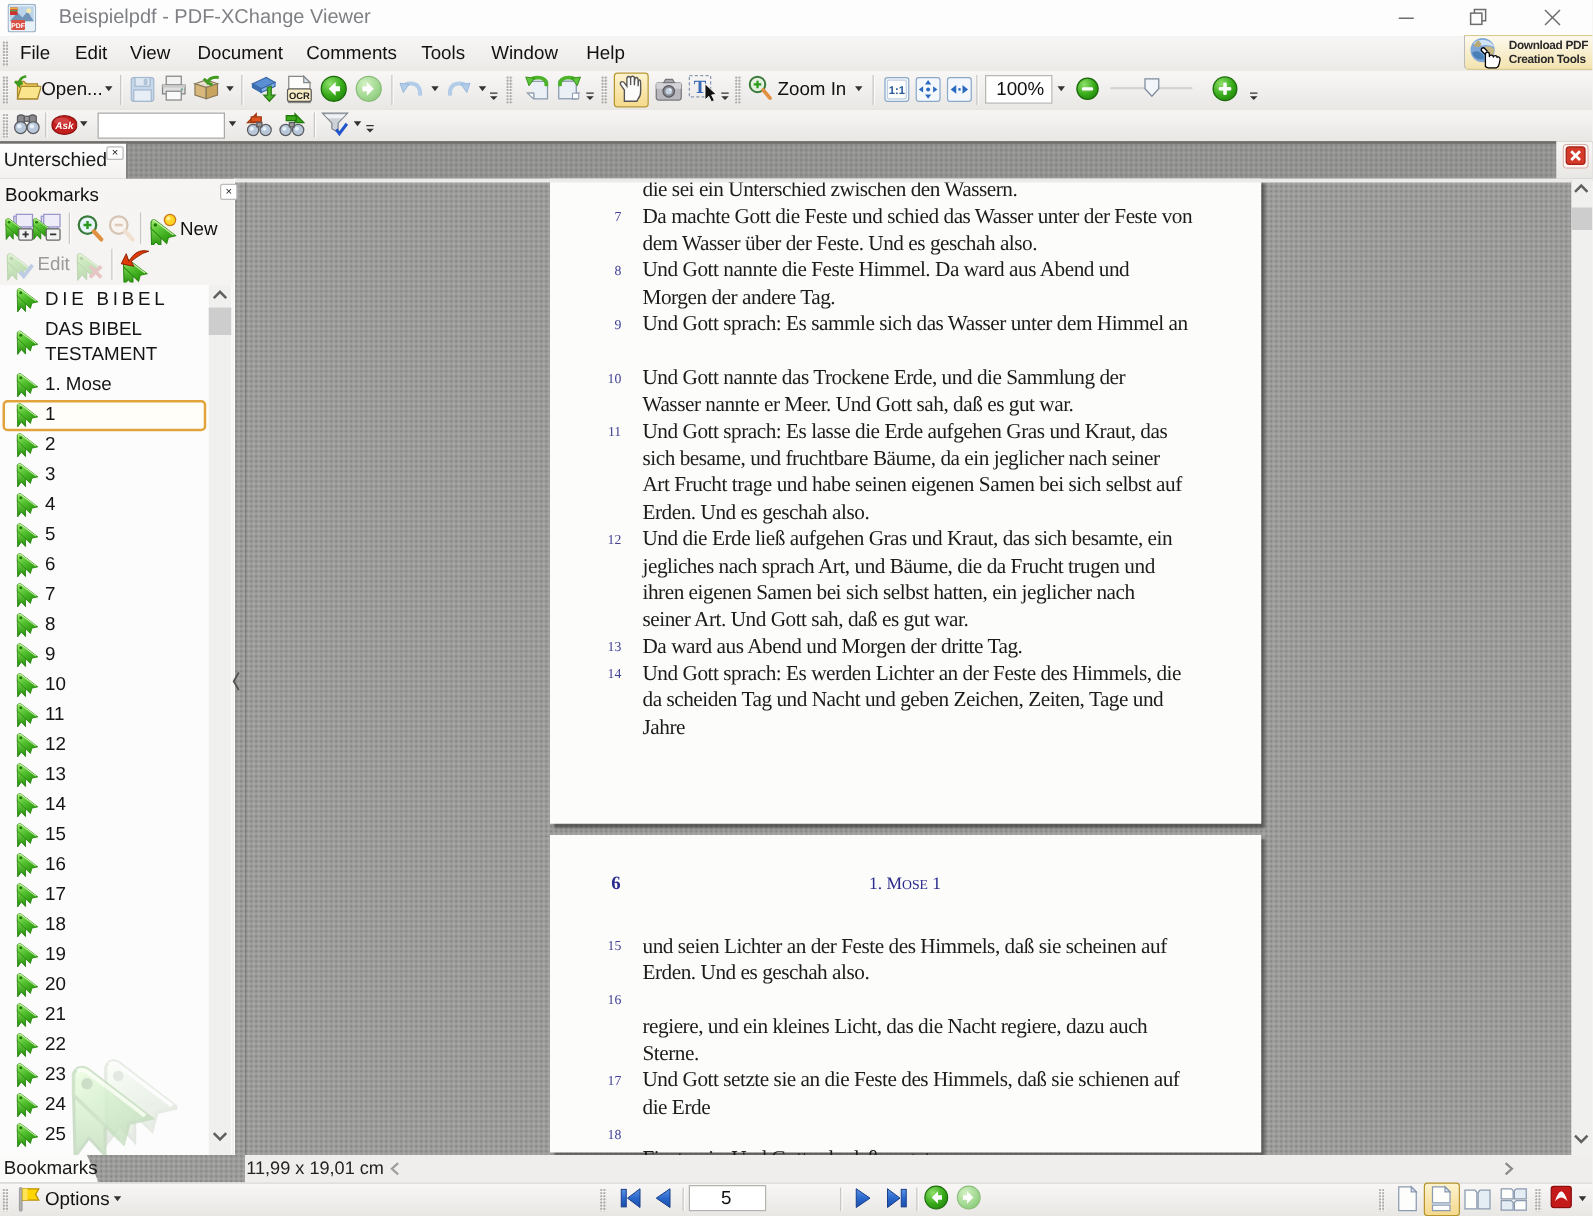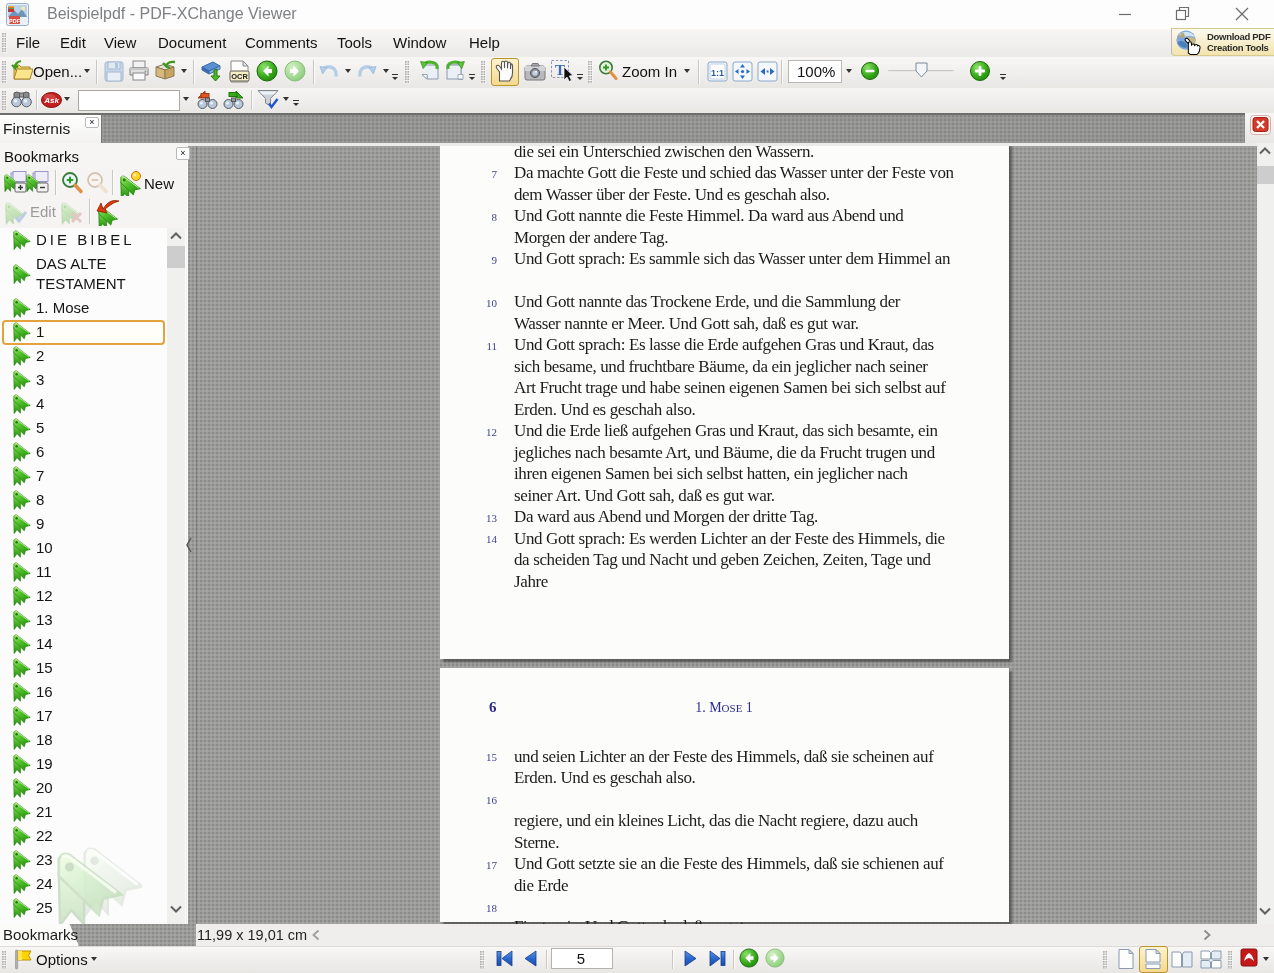--- a/index.html
+++ b/index.html
@@ -297,21 +297,21 @@
     <path d="M13,14.5 L15.5,18 L21.5,10" fill="none" stroke="#2255cc" stroke-width="2.4"></path>
   </svg>
   <div class="abs dd" style="left:283px;top:97px"></div>
   <div class="abs ovf" style="left:293px;top:100px"></div>
   <div class="abs" id="tabbar">
       <svg class="abs" style="left:0;top:0" width="1274" height="28">
         <rect width="1274" height="28" fill="url(#tex)"></rect>
         <rect width="1274" height="28" fill="rgba(40,40,40,0.07)"></rect>
       </svg>
     <div class="abs" id="doc-tab"></div>
-    <div class="abs" id="doc-tab-text">Finsternis</div>
+    <div class="abs" id="doc-tab-text">Unterschied</div>
     <div class="abs" id="tab-x">×</div>
   </div>
   <svg width="0" height="0" style="position:absolute">
     <defs>
       <linearGradient id="bmg" x1="0" y1="0" x2="0.7" y2="1">
           <stop offset="0" stop-color="#a6ec72"></stop>
           <stop offset="0.45" stop-color="#55c332"></stop>
           <stop offset="1" stop-color="#259307"></stop>
         </linearGradient>
       <linearGradient id="bmt" x1="0" y1="0" x2="0" y2="1">
@@ -394,21 +394,21 @@
   </svg>
   <div class="abs" id="tree"></div>
   <div class="abs" id="treeitems"></div>
     <svg class="abs" style="left:13px;top:230px" width="18" height="20" viewBox="0 0 17 19">
       <use href="#bmk"></use>
     </svg>
     <div class="abs tree-label" style="left:36px;top:231px;letter-spacing:3px">DIE BIBEL</div>
     <svg class="abs" style="left:13px;top:264px" width="18" height="20" viewBox="0 0 17 19">
       <use href="#bmk"></use>
     </svg>
-    <div class="abs tree-label" style="left:36px;top:255px">DAS ALTE</div>
+    <div class="abs tree-label" style="left:36px;top:255px">DAS BIBEL</div>
     <div class="abs tree-label" style="left:36px;top:275px">TESTAMENT</div>
     <svg class="abs" style="left:13px;top:298px" width="18" height="20" viewBox="0 0 17 19">
       <use href="#bmk"></use>
     </svg>
     <div class="abs tree-label" style="left:36px;top:299px">1. Mose</div>
     <div class="abs" style="left:2px;top:320px;width:159px;height:21px;background:#fffef9;border:2px solid #e2a33c;border-radius:4px"></div>
     <svg class="abs" style="left:13px;top:322px" width="18" height="20" viewBox="0 0 17 19">
       <use href="#bmk"></use>
     </svg>
     <div class="abs tree-label" style="left:36px;top:323px">1</div>
@@ -537,21 +537,21 @@
   <div class="dline" style="top:292.0px">Und Gott nannte das Trockene Erde, und die Sammlung der</div>
   <div class="vnum" style="left:477px;top:296.5px">10</div>
   <div class="dline" style="top:313.5px">Wasser nannte er Meer. Und Gott sah, daß es gut war.</div>
   <div class="dline" style="top:335.0px">Und Gott sprach: Es lasse die Erde aufgehen Gras und Kraut, das</div>
   <div class="vnum" style="left:477px;top:339.5px">11</div>
   <div class="dline" style="top:356.5px">sich besame, und fruchtbare Bäume, da ein jeglicher nach seiner</div>
   <div class="dline" style="top:378.0px">Art Frucht trage und habe seinen eigenen Samen bei sich selbst auf</div>
   <div class="dline" style="top:399.5px">Erden. Und es geschah also.</div>
   <div class="dline" style="top:421.0px">Und die Erde ließ aufgehen Gras und Kraut, das sich besamte, ein</div>
   <div class="vnum" style="left:477px;top:425.5px">12</div>
-  <div class="dline" style="top:442.5px">jegliches nach besamte Art, und Bäume, die da Frucht trugen und</div>
+  <div class="dline" style="top:442.5px">jegliches nach sprach Art, und Bäume, die da Frucht trugen und</div>
   <div class="dline" style="top:464.0px">ihren eigenen Samen bei sich selbst hatten, ein jeglicher nach</div>
   <div class="dline" style="top:485.5px">seiner Art. Und Gott sah, daß es gut war.</div>
   <div class="dline" style="top:507.0px">Da ward aus Abend und Morgen der dritte Tag.</div>
   <div class="vnum" style="left:477px;top:511.5px">13</div>
   <div class="dline" style="top:528.5px">Und Gott sprach: Es werden Lichter an der Feste des Himmels, die</div>
   <div class="vnum" style="left:477px;top:533.0px">14</div>
   <div class="dline" style="top:550.0px">da scheiden Tag und Nacht und geben Zeichen, Zeiten, Tage und</div>
   <div class="dline" style="top:571.5px">Jahre</div>
   <div class="abs" style="left:489px;top:699px;font-family:'Liberation Serif',serif;font-size:15px;font-weight:bold;color:#2b2b8e">6</div>
   <div class="abs" style="left:440px;top:700px;width:568px;text-align:center;font-family:'Liberation Serif',serif;font-size:14px;color:#2b2b8e">1. M<span style="font-size:11px">OSE</span> 1</div>

